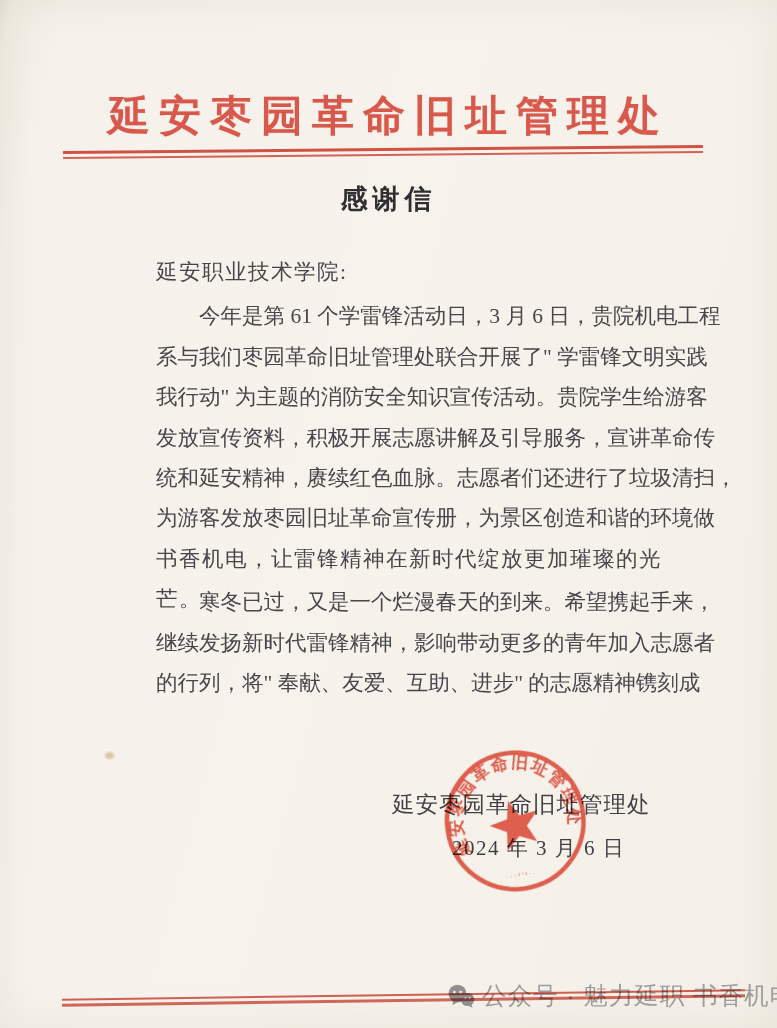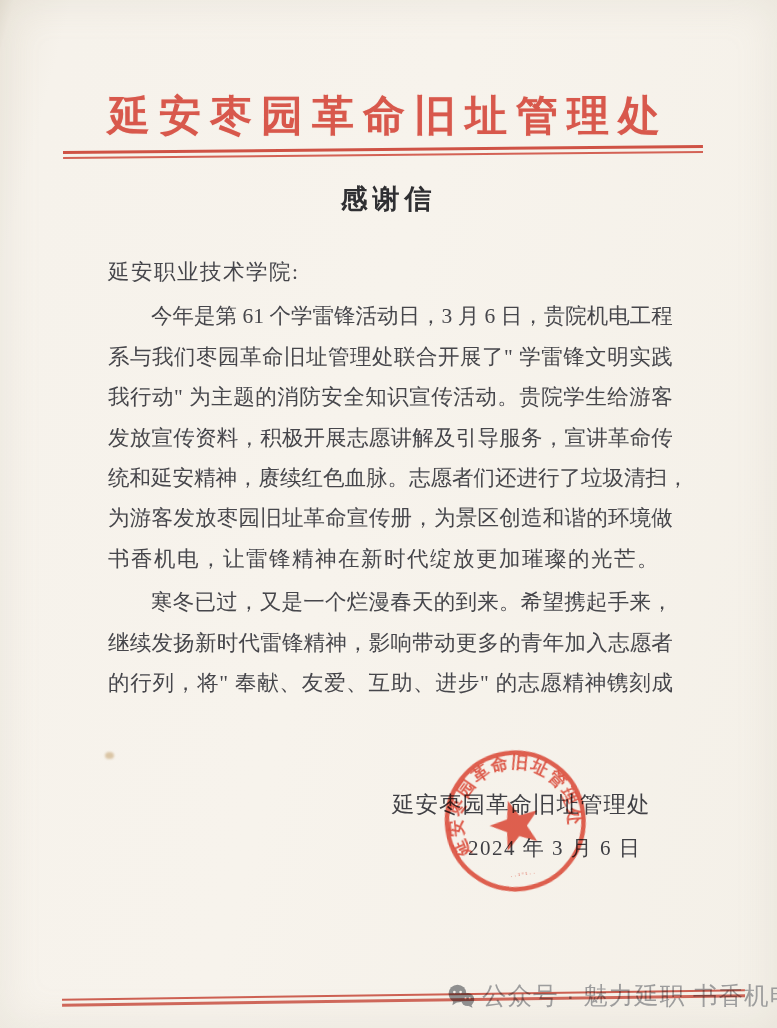--- a/index.html
+++ b/index.html
@@ -34,35 +34,35 @@
     font-size:27px;font-weight:700;
     letter-spacing:5px;
     color:#2f2f32;
   }
   
   .body-text{
     position:absolute;left:108px;top:252px;width:565px;
     color:#46464b;
     font-size:21.5px;
   }
-  .bline{height:40.4px;line-height:40.4px;}
+  .bline{height:40.4px;line-height:40.4px;margin-left:48px;}
   .salutation{letter-spacing:1.5px;}
   .j{display:flex;justify-content:space-between;align-items:center;}
   .j span{display:inline-block;}
   .indent{padding-left:43px;}
   .last{letter-spacing:1.5px;}
   .p2{margin-top:3px;}
   .p1{margin-top:4px;}
   
   .sig-org{
     position:absolute;left:392px;top:789px;
     font-size:22.5px;letter-spacing:1px;color:#3f3f44;z-index:2;white-space:nowrap;
   }
   .sig-date{
-    position:absolute;left:468px;top:834px;
+    position:absolute;left:452px;top:834px;
     font-size:21px;letter-spacing:1.5px;color:#3f3f44;z-index:2;white-space:nowrap;
   }
   
   .seal{
     position:absolute;left:438px;top:742px;width:154px;height:154px;
     z-index:3;
     opacity:.85;
     mix-blend-mode:multiply;
     filter:blur(.4px);
     transform:rotate(-8deg);

